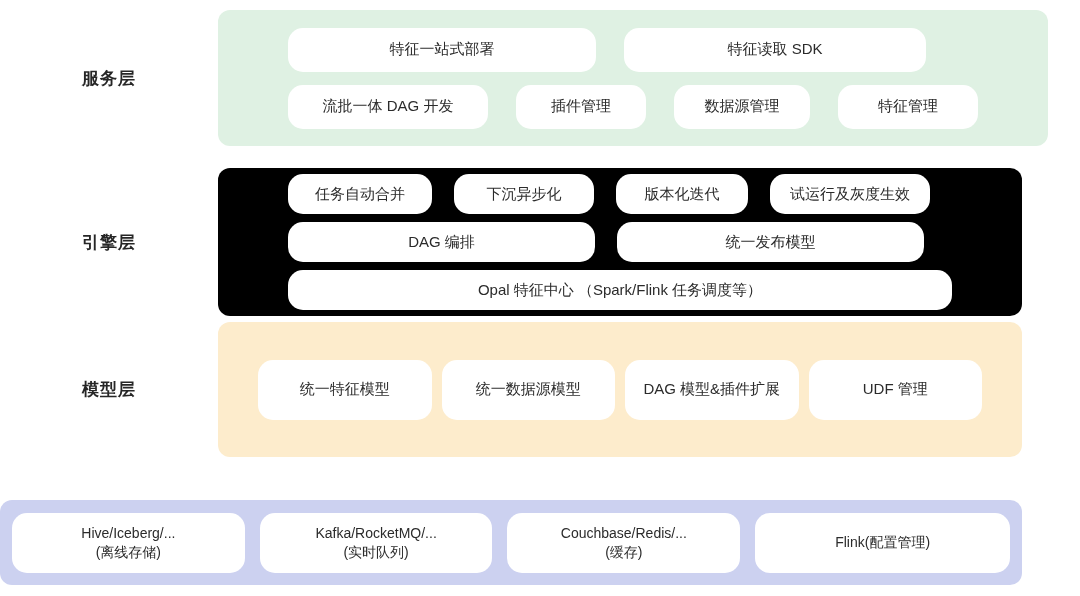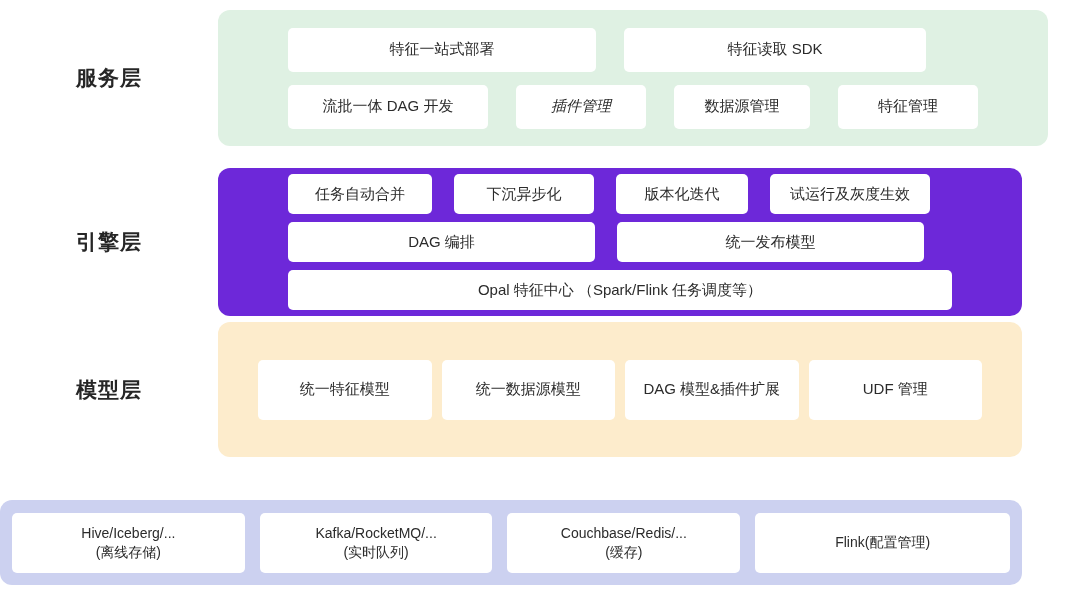--- a/index.html
+++ b/index.html
@@ -24,39 +24,39 @@
     position: absolute;
     left: 0;
     width: 1080px;
     display: flex;
     align-items: center;
   }
   .layer-label {
     width: 218px;
     flex: 0 0 218px;
     text-align: center;
-    font-size: 21px;
+    font-size: 17px;
     font-weight: 700;
     color: #262626;
     letter-spacing: 1px;
   }
   .layer-panel {
     flex: 1 1 auto;
     margin-right: 58px;
     border-radius: 12px;
     box-sizing: border-box;
     display: flex;
     flex-direction: column;
     justify-content: center;
   }
 
   
   .card {
     background: #ffffff;
-    border-radius: 5px;
+    border-radius: 15px;
     display: flex;
     flex-direction: column;
     align-items: center;
     justify-content: center;
     text-align: center;
     font-size: 15px;
     color: #2b2b2b;
     line-height: 1.35;
     box-sizing: border-box;
     padding: 2px 6px;
@@ -76,28 +76,28 @@
     background: #dff1e3;
     height: 136px;
     padding: 16px 70px 16px 70px;
     gap: 13px;
   }
   #panel-service .card-row { gap: 28px; height: 44px; }
   #panel-service .card { height: 44px; }
   .sv-top-a { flex: 0 0 308px; }
   .sv-top-b { flex: 0 0 302px; }
   .sv-b-1 { flex: 0 0 200px; }
-  .sv-b-2 { flex: 0 0 130px; font-style: italic; }
+  .sv-b-2 { flex: 0 0 130px; }
   .sv-b-3 { flex: 0 0 136px; }
   .sv-b-4 { flex: 0 0 140px; }
 
   
   #row-engine { top: 168px; height: 148px; }
   #panel-engine {
-    background: #6d28d9;
+    background: #000000;
     height: 148px;
     padding: 12px 70px;
     gap: 8px;
   }
   #panel-engine .card-row { gap: 22px; }
   #panel-engine .card { height: 40px; }
   .en-a1 { flex: 0 0 144px; }
   .en-a2 { flex: 0 0 140px; }
   .en-a3 { flex: 0 0 132px; }
   .en-a4 { flex: 0 0 160px; }

